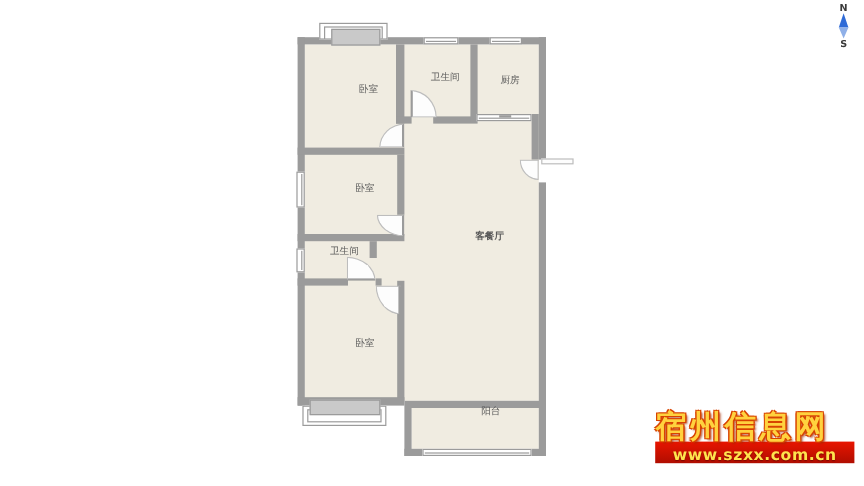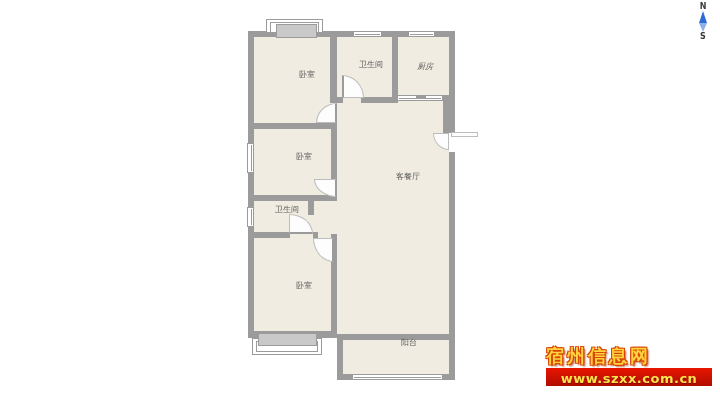--- a/index.html
+++ b/index.html
@@ -20,21 +20,21 @@
     text-align:center;letter-spacing:0px;white-space:nowrap;
   }
   
   .compass{position:absolute;left:692px;top:2px;width:22px;text-align:center;}
   .compass .letter{font-size:8px;line-height:9px;color:#3a3a3a;font-weight:bold;}
   .needle-top{width:0;height:0;margin:0 auto;border-left:4px solid transparent;border-right:4px solid transparent;border-bottom:12px solid var(--needle,#2f6bd7);}
   .needle-bottom{width:0;height:0;margin:0 auto;border-left:4px solid transparent;border-right:4px solid transparent;border-top:9px solid var(--needle-light,#8fb0e8);}
   
   .watermark{position:absolute;left:546px;top:342px;width:172px;}
   .wm-name{
-    font-family:"DejaVu Serif",serif;font-weight:bold;font-size:18px;line-height:28px;
+    font-family:"DejaVu Serif",serif;font-weight:bold;font-size:26px;line-height:28px;
     color:var(--wm-text,#ffd23e);letter-spacing:3px;white-space:nowrap;
     text-shadow:1px 1px 0 var(--wm-outline,#d84300),-1px -1px 0 var(--wm-outline,#d84300),
                 1px -1px 0 var(--wm-outline,#d84300),-1px 1px 0 var(--wm-outline,#d84300),
                 2px 2px 2px rgba(160,40,0,.8);
   }
   .wm-banner{
     margin-top:-2px;width:166px;height:18px;background:linear-gradient(#e81500,var(--wm-banner,#b00d00));
     text-align:center;
   }
   .wm-banner span{
@@ -91,24 +91,24 @@
   <div class="door" style="left:342px;top:75px;width:22px;height:23px;border-radius:0 100% 0 0;border-left:2px solid var(--wall,#9b9b9b);"></div>
   <div class="door" style="left:316px;top:103px;width:21px;height:20px;border-radius:100% 0 0 0;border-right:2px solid var(--wall,#9b9b9b);"></div>
   <div class="door" style="left:314px;top:179px;width:23px;height:18px;border-radius:0 0 0 100%;border-right:2px solid var(--wall,#9b9b9b);"></div>
   <div class="door" style="left:289px;top:214px;width:24px;height:20px;border-radius:0 100% 0 0;border-bottom:2px solid var(--wall,#9b9b9b);"></div>
   <div class="door" style="left:313px;top:238px;width:21px;height:24px;border-radius:0 0 0 100%;border-right:2px solid var(--wall,#9b9b9b);"></div>
   <div class="door" style="left:433px;top:133px;width:16px;height:17px;border-radius:0 0 0 100%;"></div>
   <div class="door" style="left:451px;top:132px;width:27px;height:5px;"></div>
 
   <span class="rlabel" style="left:292px;top:70px;width:30px;">卧室</span>
   <span class="rlabel" style="left:352px;top:60px;width:38px;">卫生间</span>
-  <span class="rlabel" style="left:410px;top:62px;width:30px;font-style:italic;">厨房</span>
+  <span class="rlabel" style="left:410px;top:62px;width:30px;">厨房</span>
   <span class="rlabel" style="left:289px;top:152px;width:30px;">卧室</span>
   <span class="rlabel" style="left:268px;top:205px;width:38px;">卫生间</span>
-  <span class="rlabel" style="left:388px;top:172px;width:40px;">客餐厅</span>
+  <span class="rlabel" style="left:388px;top:192px;width:40px;font-weight:bold;">客餐厅</span>
   <span class="rlabel" style="left:289px;top:281px;width:30px;">卧室</span>
   <span class="rlabel" style="left:394px;top:338px;width:30px;">阳台</span>
 
   <div class="compass">
     <div class="letter">N</div>
     <div>
       <div class="needle-top"></div>
       <div class="needle-bottom"></div>
     </div>
     <div class="letter">S</div>

